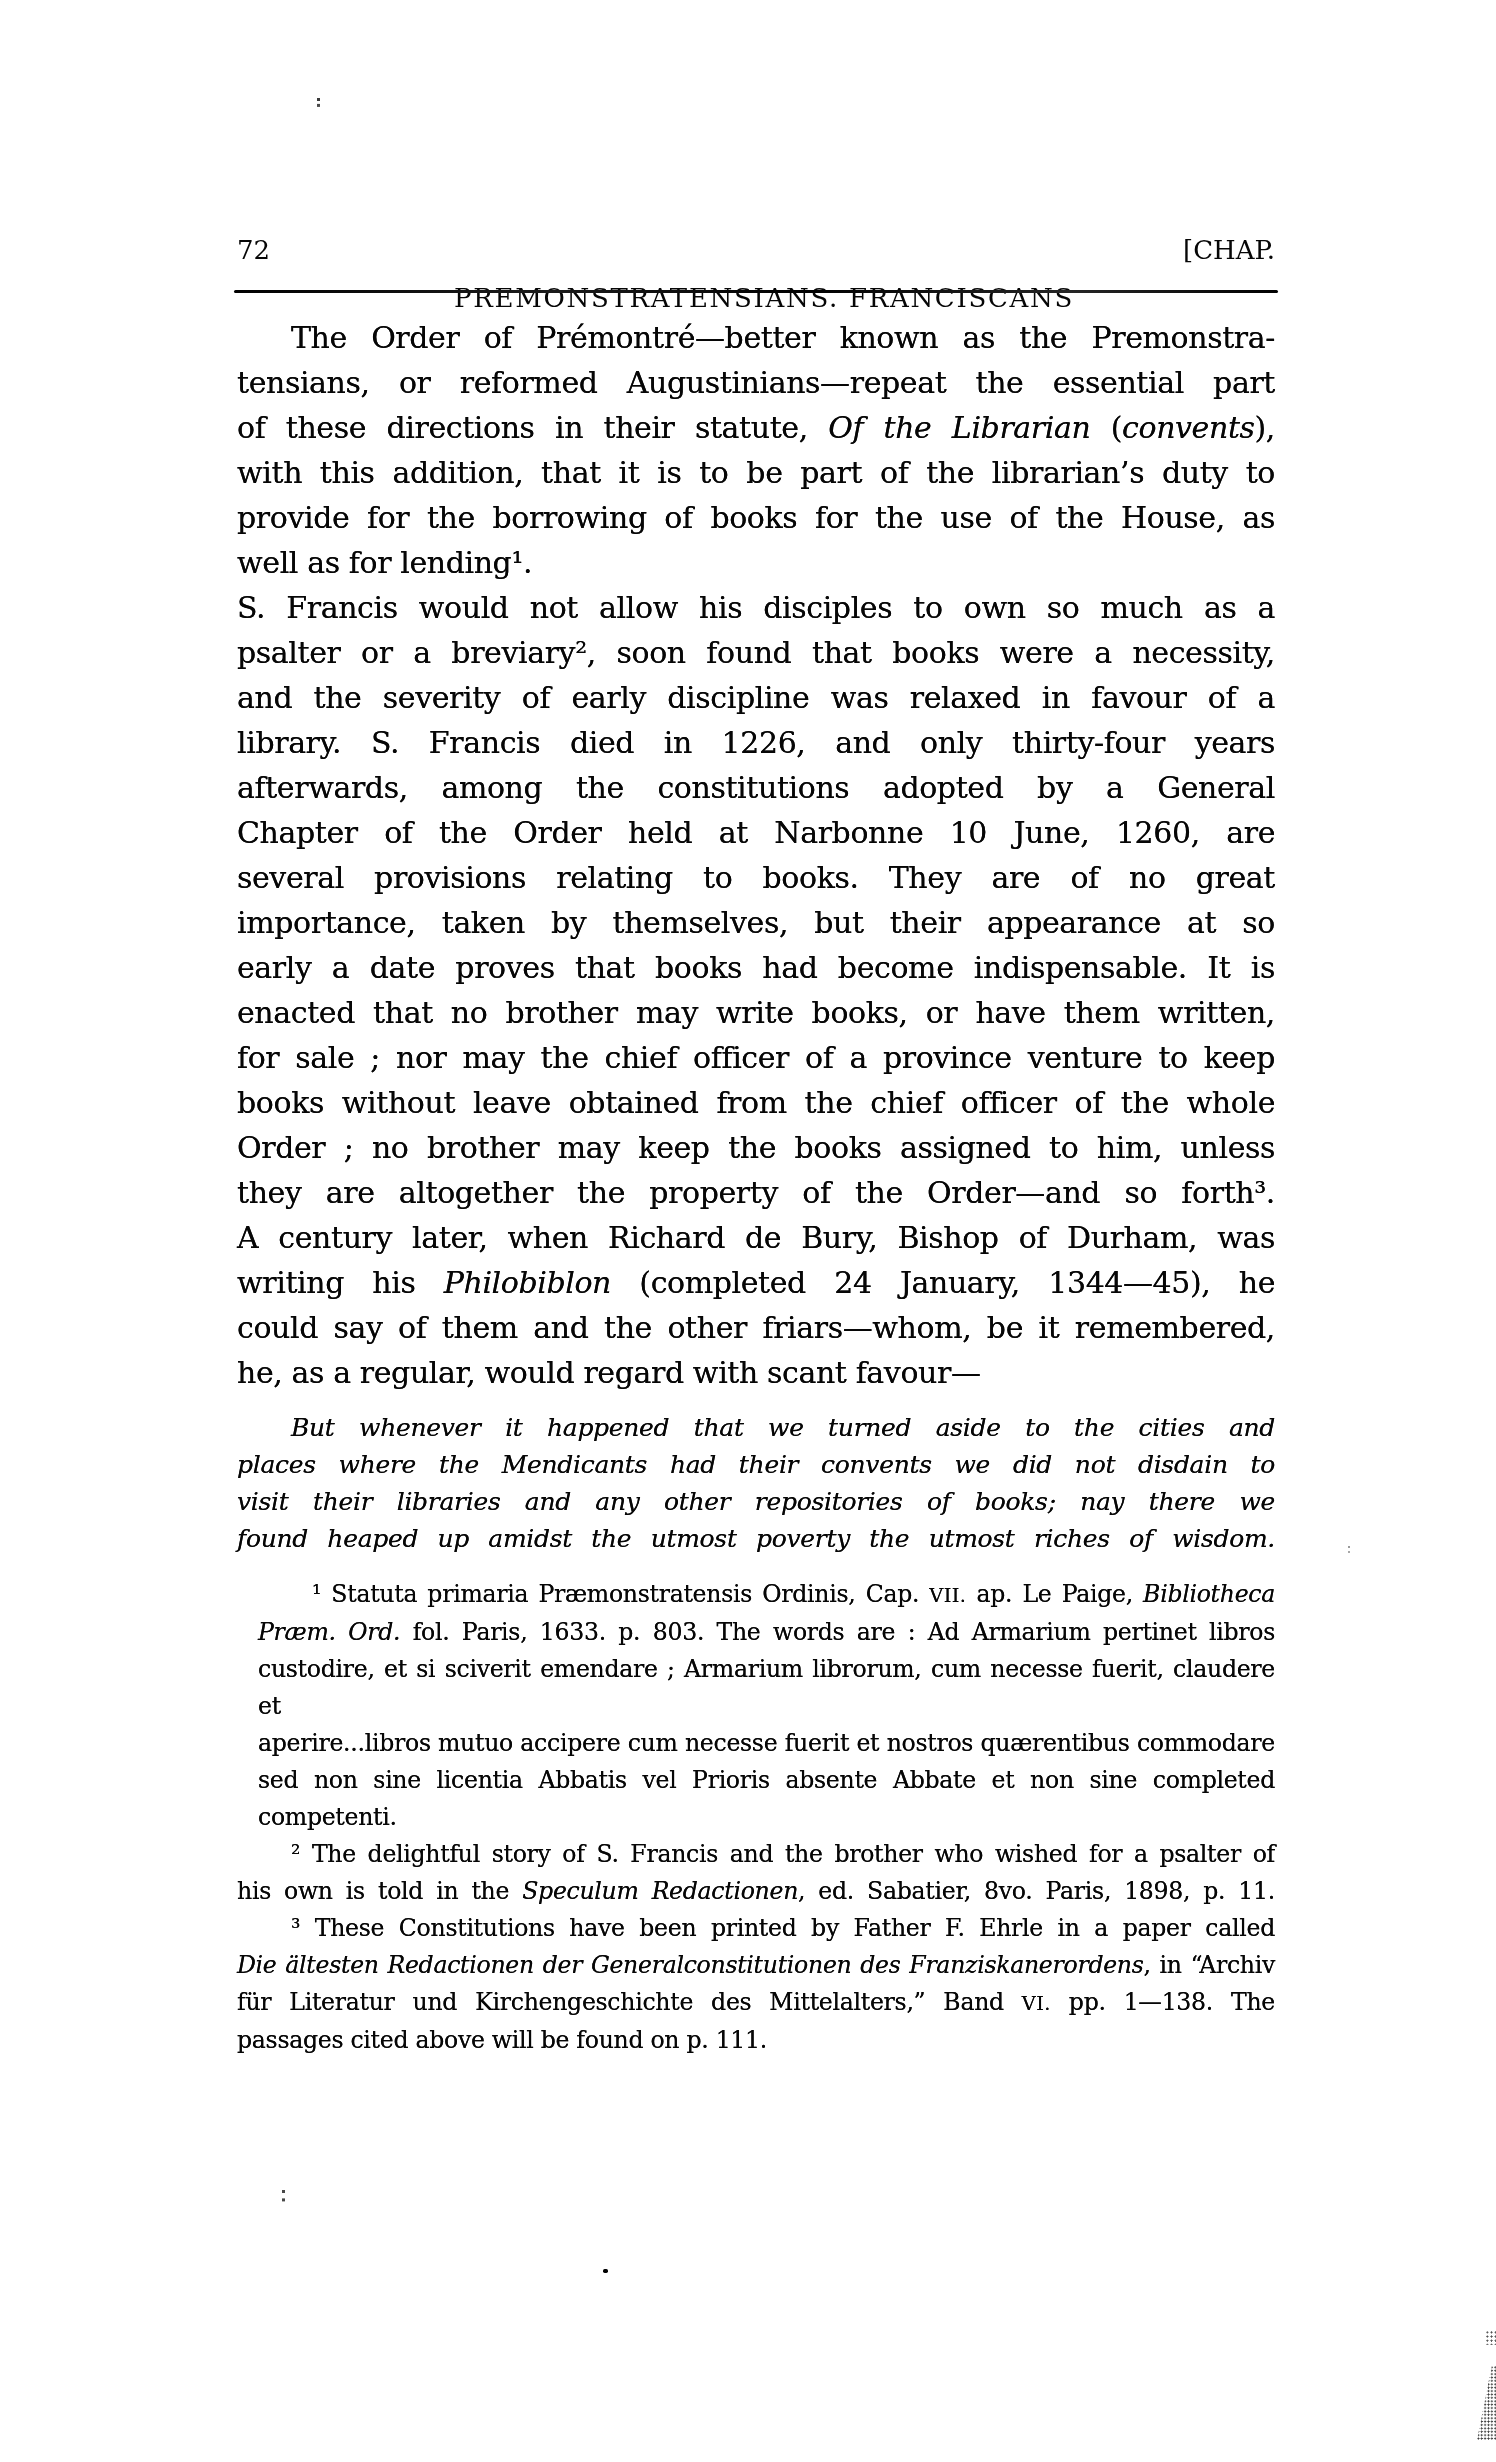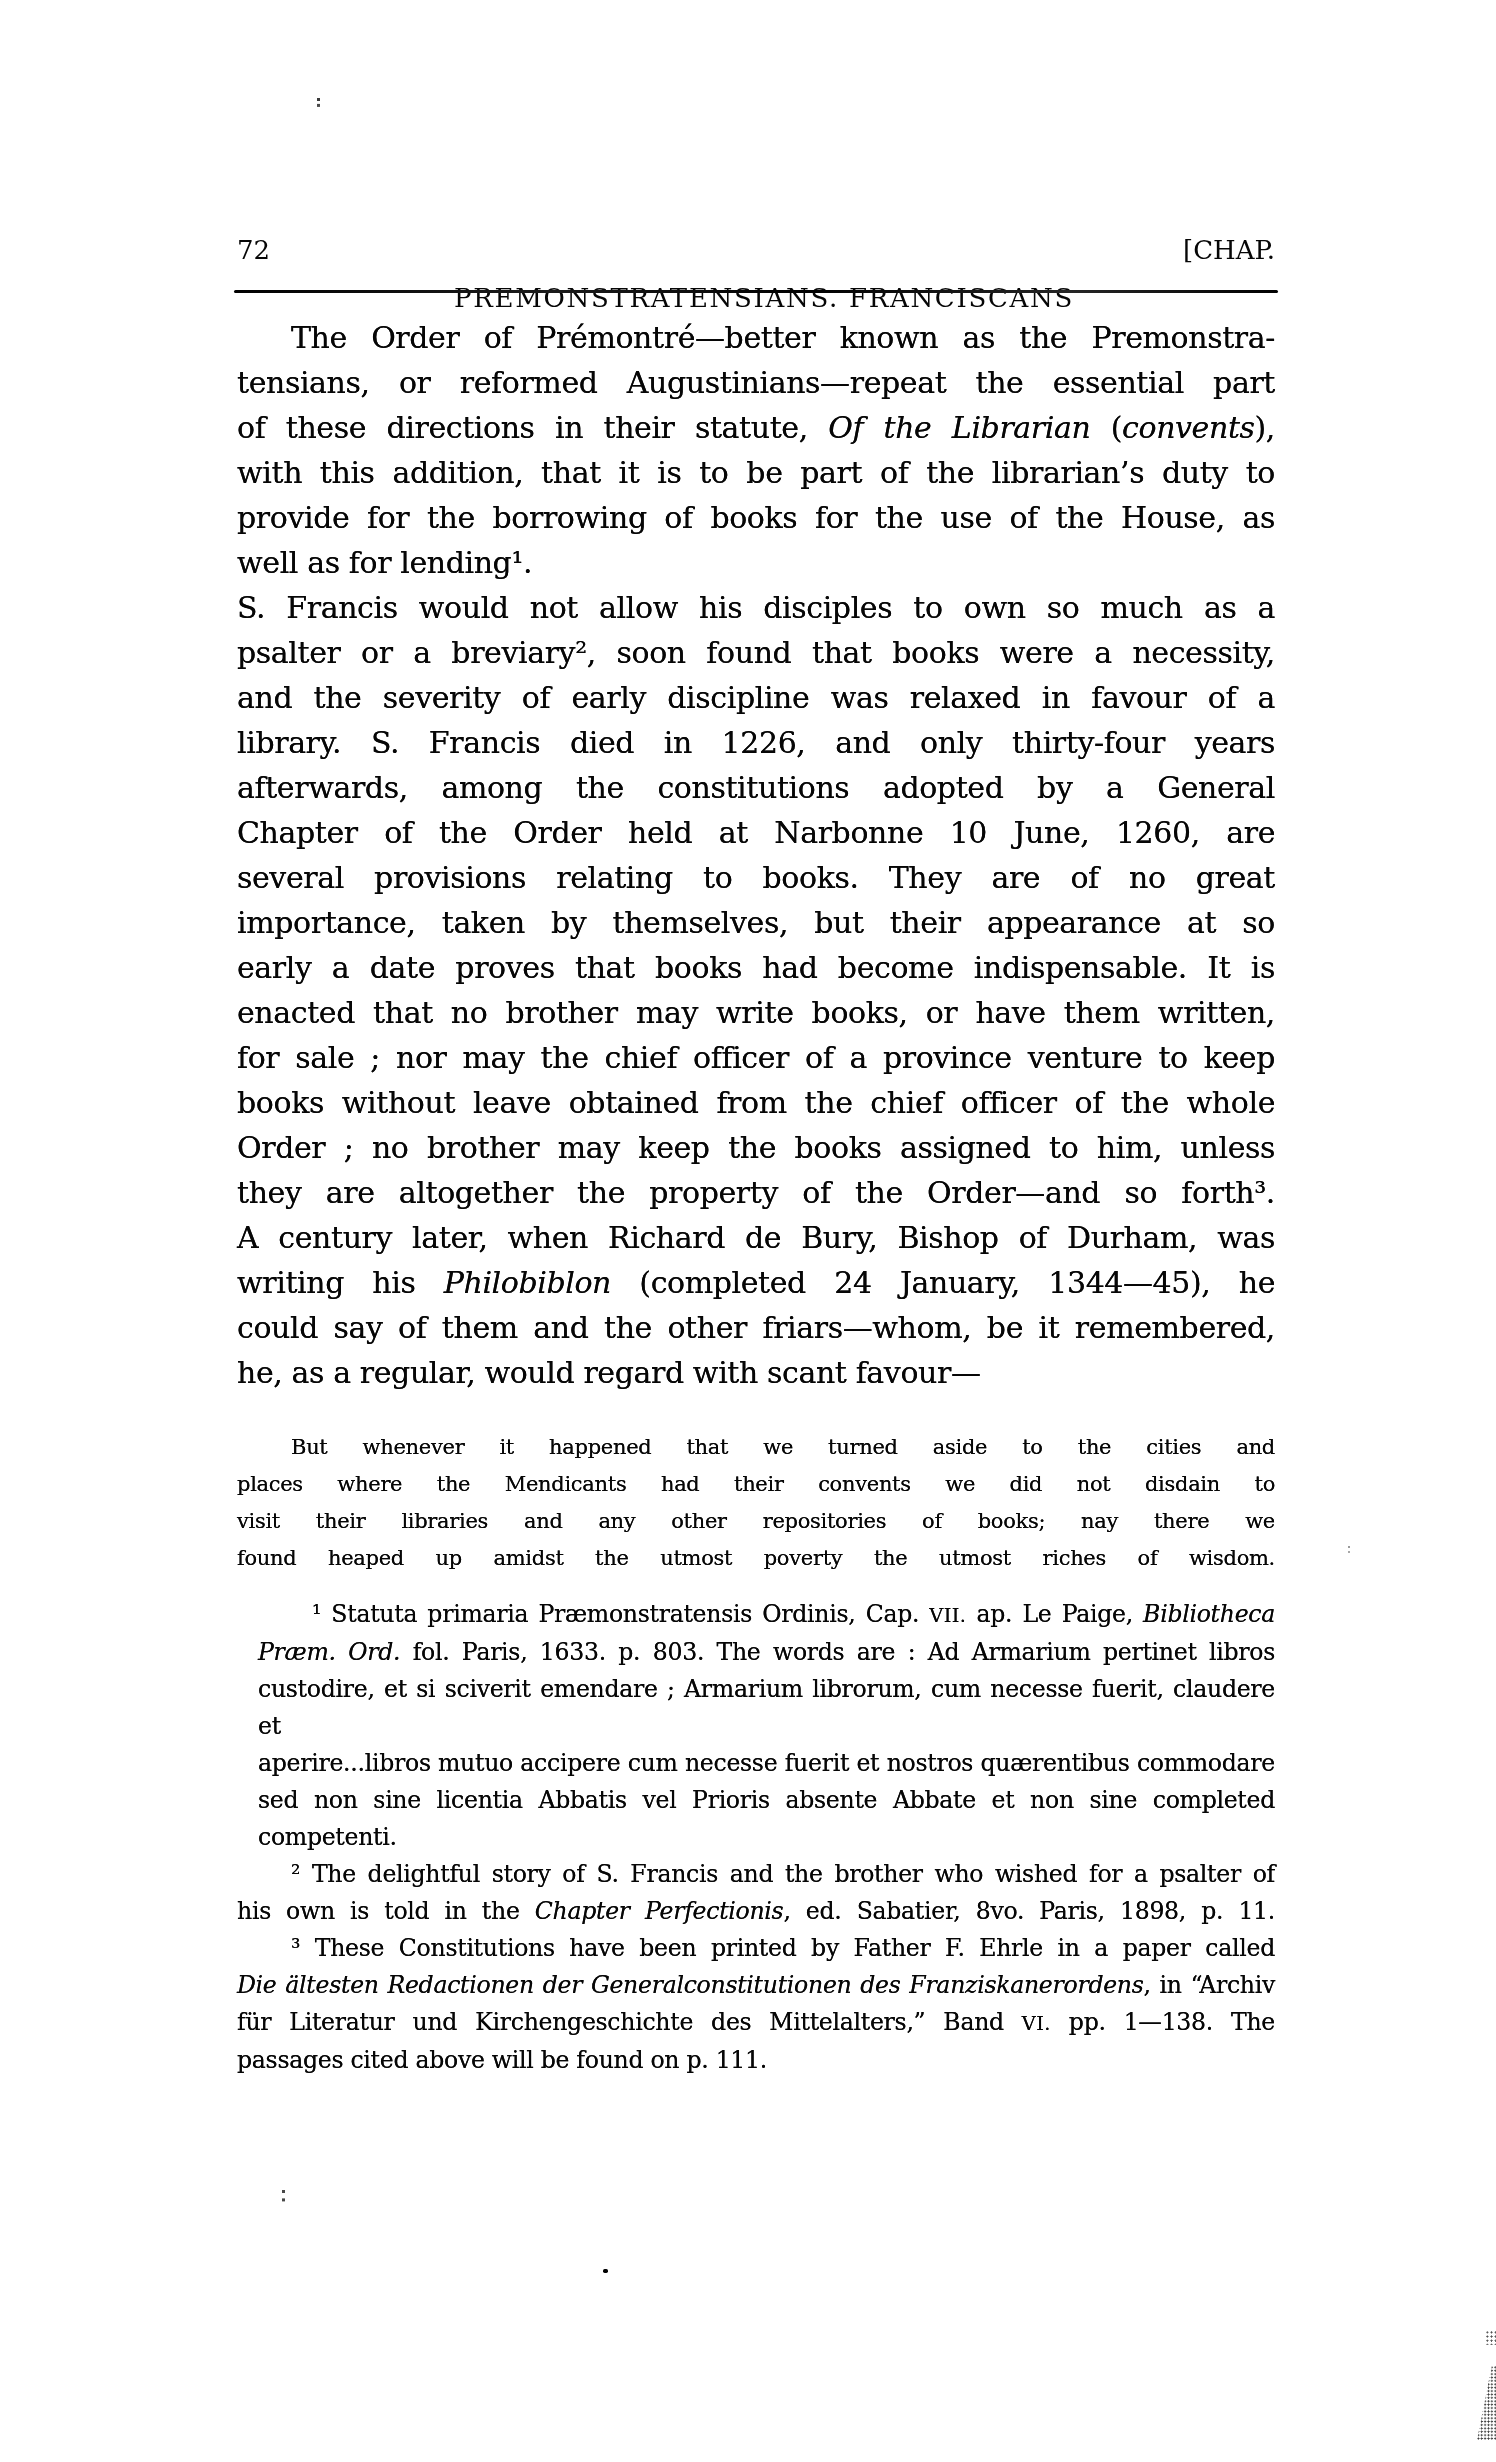--- a/index.html
+++ b/index.html
@@ -21,21 +21,21 @@
   .header-chapter{position:absolute;right:0;top:0;}
   .header-rule{
     position:absolute;left:234px;top:290px;width:1044px;height:2.5px;
     background:linear-gradient(90deg,#000 0%,#1c1c1c 30%,#000 55%,#262626 80%,#000 100%);
     border-radius:1.7px;
   }
   
   .column{position:absolute;left:237px;top:315px;width:1038px;}
   .block{text-rendering:optimizeLegibility;}
   .block.body{font-size:30px;line-height:45px;letter-spacing:-0.4px;}
-  .block.quote{margin-top:34px;font-size:21px;line-height:37px;letter-spacing:-0.3px;}
+  .block.quote{margin-top:14px;font-size:25px;line-height:37px;letter-spacing:-0.3px;font-style:italic;}
   .block.footnote{font-size:23.6px;line-height:37px;letter-spacing:-0.3px;}
   .block.fn-first{margin-top:18.5px;margin-left:21px;}
   .line{
     text-align:justify;
     text-align-last:justify;
     white-space:normal;
     text-shadow:0 0 0.4px rgba(0,0,0,0.85);
   }
   .line.lastleft{text-align-last:left;}
   .line.indent{text-indent:54px;}
@@ -110,21 +110,21 @@
       <div class="block footnote fn-first">
         <div class="line indent"><span>¹ Statuta primaria Præmonstratensis Ordinis, Cap. </span><span class="sc">VII.</span><span> ap. Le Paige, </span><span class="it">Bibliotheca</span></div>
         <div class="line"><span class="it">Præm. Ord.</span><span> fol. Paris, 1633. p. 803. The words are : Ad Armarium pertinet libros</span></div>
         <div class="line"><span>custodire, et si sciverit emendare ; Armarium librorum, cum necesse fuerit, claudere et</span></div>
         <div class="line"><span>aperire...libros mutuo accipere cum necesse fuerit et nostros quærentibus commodare</span></div>
         <div class="line"><span>sed non sine licentia Abbatis vel Prioris absente Abbate et non sine completed</span></div>
         <div class="line lastleft"><span>competenti.</span></div>
       </div>
       <div class="block footnote">
         <div class="line indent"><span>² The delightful story of S. Francis and the brother who wished for a psalter of</span></div>
-        <div class="line"><span>his own is told in the </span><span class="it">Chapter Perfectionis</span><span>, ed. Sabatier, 8vo. Paris, 1898, p. 11.</span></div>
+        <div class="line"><span>his own is told in the </span><span class="it">Speculum Redactionen</span><span>, ed. Sabatier, 8vo. Paris, 1898, p. 11.</span></div>
       </div>
       <div class="block footnote">
         <div class="line indent"><span>³ These Constitutions have been printed by Father F. Ehrle in a paper called</span></div>
         <div class="line"><span class="it">Die ältesten Redactionen der Generalconstitutionen des Franziskanerordens</span><span>, in “Archiv</span></div>
         <div class="line"><span>für Literatur und Kirchengeschichte des Mittelalters,” Band </span><span class="sc">VI.</span><span> pp. 1—138. The</span></div>
         <div class="line lastleft"><span>passages cited above will be found on p. 111.</span></div>
       </div>
     </div>
 
   <div class="speck speck-top"></div>

